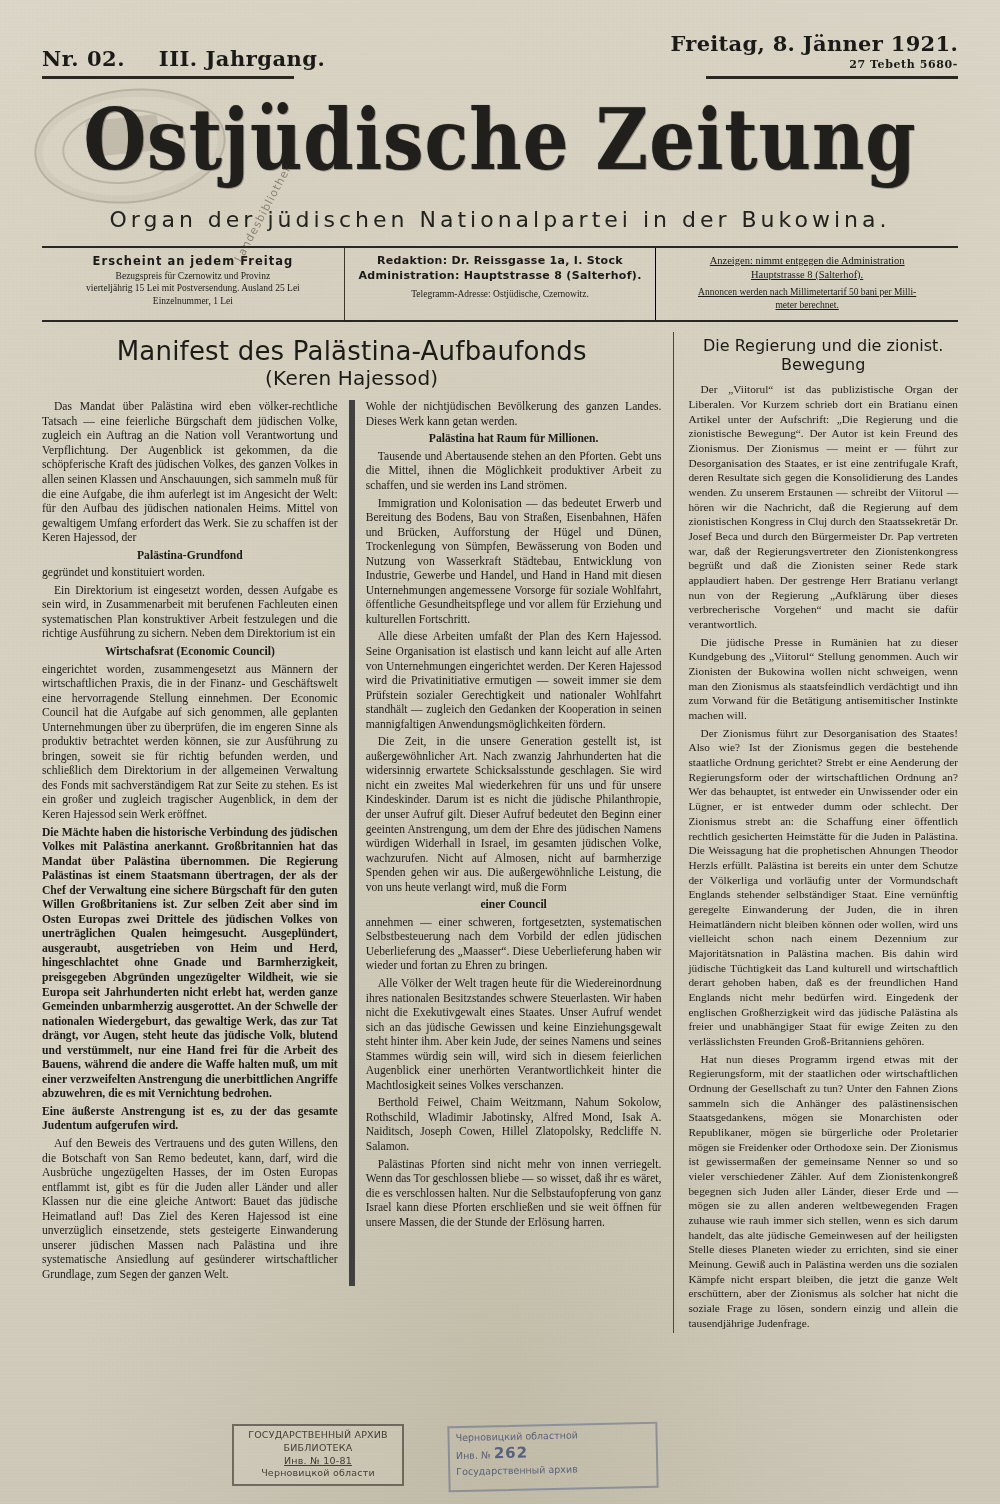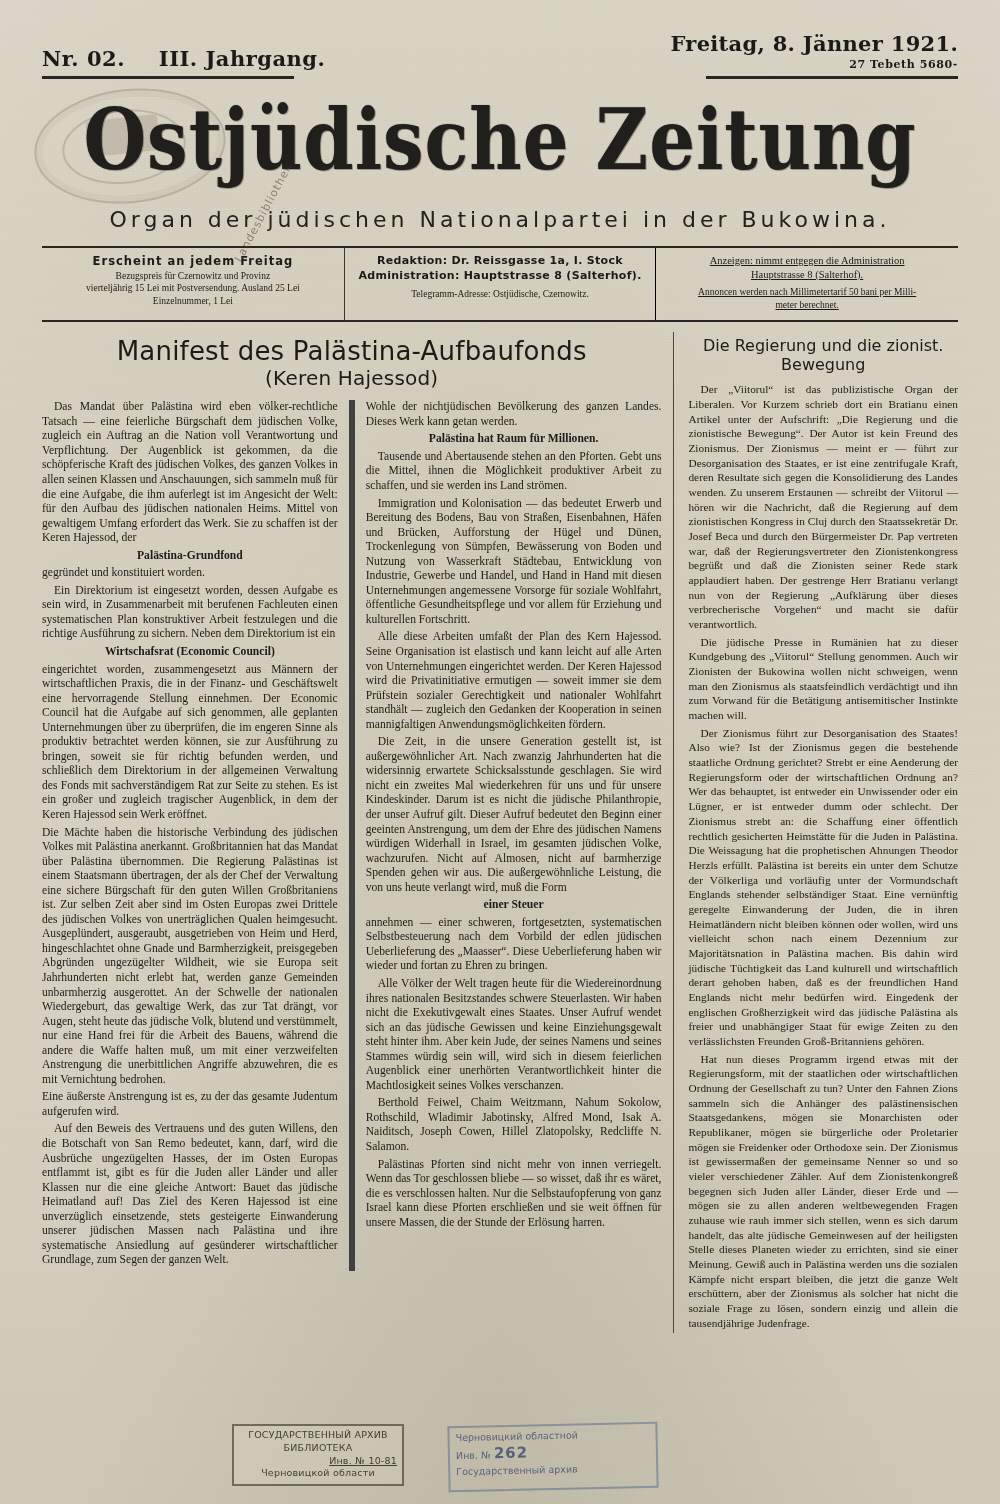--- a/index.html
+++ b/index.html
@@ -125,38 +125,38 @@
   .col.second{padding-left:11px;}
   p{
     margin:0 0 3px 0;
     font-size:11.6px;line-height:1.255;
     text-align:justify;
     text-indent:12px;
     font-family:"Liberation Serif", serif;
     color:#1d1b17;
   }
   p.noind{text-indent:0;}
-  .bold{font-weight:normal;}
+  .bold{font-weight:bold;}
   .ctr{text-align:center;text-indent:0;font-weight:bold;}
   .rhead{
     text-align:center;font-family:"DejaVu Sans", sans-serif;
     font-size:16px;line-height:1.2;margin:4px 0 8px 0;color:#1d1b16;
   }
   .rightsec p{font-size:11.3px;line-height:1.30;}
 
   
   .stampbox{
     position:absolute;bottom:18px;left:232px;width:172px;height:62px;
     border:2px solid rgba(60,55,45,.75);
     font-family:"DejaVu Sans", sans-serif;font-size:10px;line-height:1.35;
     padding:3px 5px;box-sizing:border-box;color:#2b281f;opacity:.85;
     background:rgba(222,218,204,.25);
   }
   .stampbox .t{text-align:center;font-size:9.5px;letter-spacing:.2px;}
-  .stampbox .u{text-decoration:underline;text-align:right;}
+  .stampbox .u{text-decoration:underline;}
   .stampblue{
     position:absolute;bottom:14px;left:448px;width:210px;height:66px;
     border:2px solid rgba(60,80,130,.55);
     color:#33446e;opacity:.75;
     font-family:"DejaVu Sans", sans-serif;font-size:9.5px;line-height:1.4;
     padding:3px 6px;box-sizing:border-box;
     transform:rotate(-1.2deg);
   }
   .stampblue .num{font-size:15px;font-weight:bold;letter-spacing:1px;}
 </style>
@@ -235,21 +235,21 @@
           <p class="noind bold">Eine äußerste Anstrengung ist es, zu der das gesamte Judentum aufgerufen wird.</p>
           <p>Auf den Beweis des Vertrauens und des guten Willens, den die Botschaft von San Remo bedeutet, kann, darf, wird die Ausbrüche ungezügelten Hasses, der im Osten Europas entflammt ist, gibt es für die Juden aller Länder und aller Klassen nur die eine gleiche Antwort: Bauet das jüdische Heimatland auf! Das Ziel des Keren Hajessod ist eine unverzüglich einsetzende, stets gesteigerte Einwanderung unserer jüdischen Massen nach Palästina und ihre systematische Ansiedlung auf gesünderer wirtschaftlicher Grundlage, zum Segen der ganzen Welt.</p>
         </div>
         <div class="col second">
           <p class="noind">Wohle der nichtjüdischen Bevölkerung des ganzen Landes. Dieses Werk kann getan werden.</p>
           <p class="ctr">Palästina hat Raum für Millionen.</p>
           <p>Tausende und Abertausende stehen an den Pforten. Gebt uns die Mittel, ihnen die Möglichkeit produktiver Arbeit zu schaffen, und sie werden ins Land strömen.</p>
           <p>Immigration und Kolonisation — das bedeutet Erwerb und Bereitung des Bodens, Bau von Straßen, Eisenbahnen, Häfen und Brücken, Aufforstung der Hügel und Dünen, Trockenlegung von Sümpfen, Bewässerung von Boden und Nutzung von Wasserkraft Städtebau, Entwicklung von Industrie, Gewerbe und Handel, und Hand in Hand mit diesen Unternehmungen angemessene Vorsorge für soziale Wohlfahrt, öffentliche Gesundheitspflege und vor allem für Erziehung und kulturellen Fortschritt.</p>
           <p>Alle diese Arbeiten umfaßt der Plan des Kern Hajessod. Seine Organisation ist elastisch und kann leicht auf alle Arten von Unternehmungen eingerichtet werden. Der Keren Hajessod wird die Privatinitiative ermutigen — soweit immer sie dem Prüfstein sozialer Gerechtigkeit und nationaler Wohlfahrt standhält — zugleich den Gedanken der Kooperation in seinen mannigfaltigen Anwendungsmöglichkeiten fördern.</p>
           <p>Die Zeit, in die unsere Generation gestellt ist, ist außergewöhnlicher Art. Nach zwanzig Jahrhunderten hat die widersinnig erwartete Schicksalsstunde geschlagen. Sie wird nicht ein zweites Mal wiederkehren für uns und für unsere Kindeskinder. Darum ist es nicht die jüdische Philanthropie, der unser Aufruf gilt. Dieser Aufruf bedeutet den Beginn einer geeinten Anstrengung, um dem der Ehre des jüdischen Namens würdigen Widerhall in Israel, im gesamten jüdischen Volke, wachzurufen. Nicht auf Almosen, nicht auf barmherzige Spenden gehen wir aus. Die außergewöhnliche Leistung, die von uns heute verlangt wird, muß die Form</p>
-          <p class="ctr">einer Steuer</p>
+          <p class="ctr">einer Council</p>
           <p class="noind">annehmen — einer schweren, fortgesetzten, systematischen Selbstbesteuerung nach dem Vorbild der edlen jüdischen Ueberlieferung des „Maasser“. Diese Ueberlieferung haben wir wieder und fortan zu Ehren zu bringen.</p>
           <p>Alle Völker der Welt tragen heute für die Wiedereinordnung ihres nationalen Besitzstandes schwere Steuerlasten. Wir haben nicht die Exekutivgewalt eines Staates. Unser Aufruf wendet sich an das jüdische Gewissen und keine Einziehungsgewalt steht hinter ihm. Aber kein Jude, der seines Namens und seines Stammes würdig sein will, wird sich in diesem feierlichen Augenblick einer unerhörten Verantwortlichkeit hinter die Machtlosigkeit seines Volkes verschanzen.</p>
           <p>Berthold Feiwel, Chaim Weitzmann, Nahum Sokolow, Rothschild, Wladimir Jabotinsky, Alfred Mond, Isak A. Naiditsch, Joseph Cowen, Hillel Zlatopolsky, Redcliffe N. Salamon.</p>
           <p>Palästinas Pforten sind nicht mehr von innen verriegelt. Wenn das Tor geschlossen bliebe — so wisset, daß ihr es wäret, die es verschlossen halten. Nur die Selbstaufopferung von ganz Israel kann diese Pforten erschließen und sie weit öffnen für unsere Massen, die der Stunde der Erlösung harren.</p>
         </div>
       </div>
     </div>
 
     <div class="rightsec">
       <div class="rhead">Die Regierung und die zionist. Bewegung</div>

